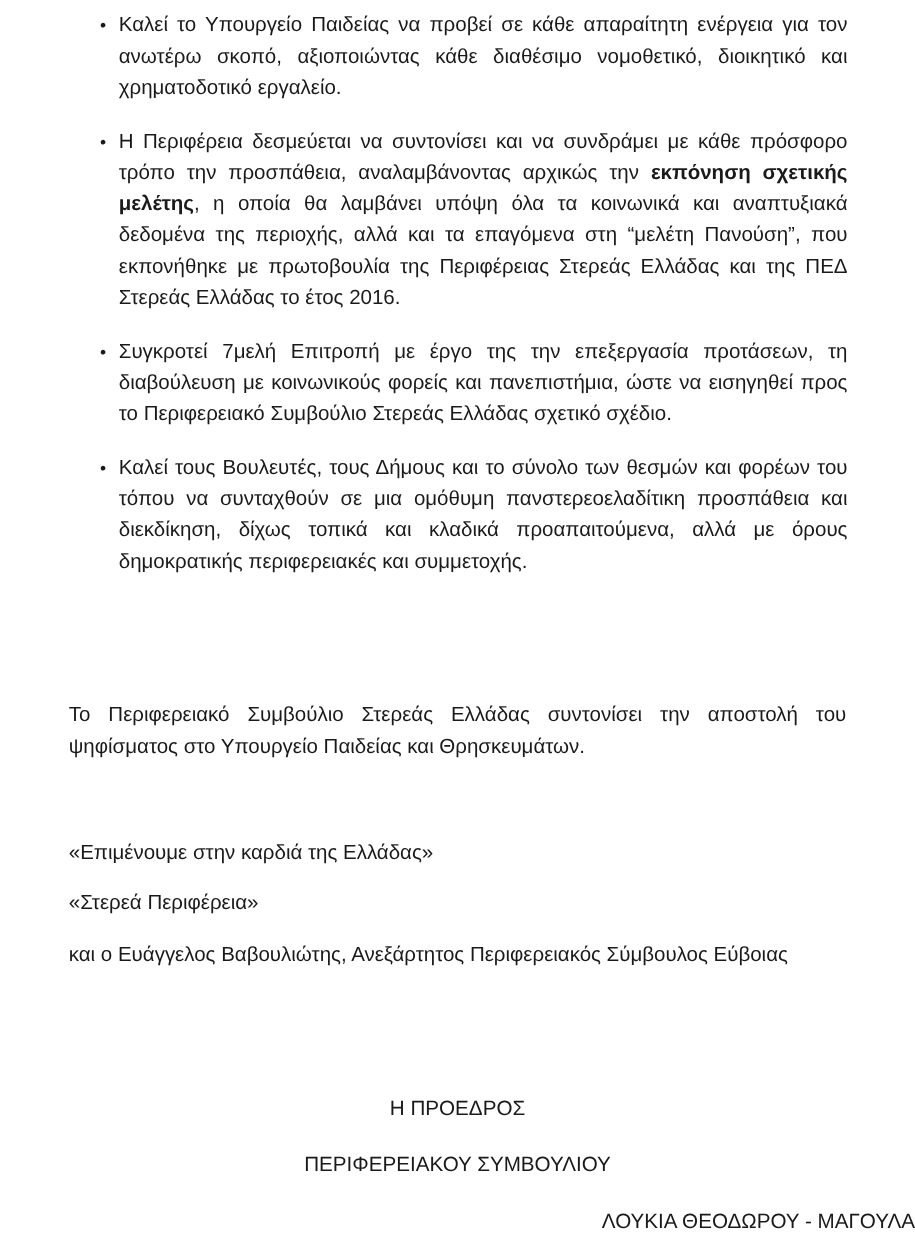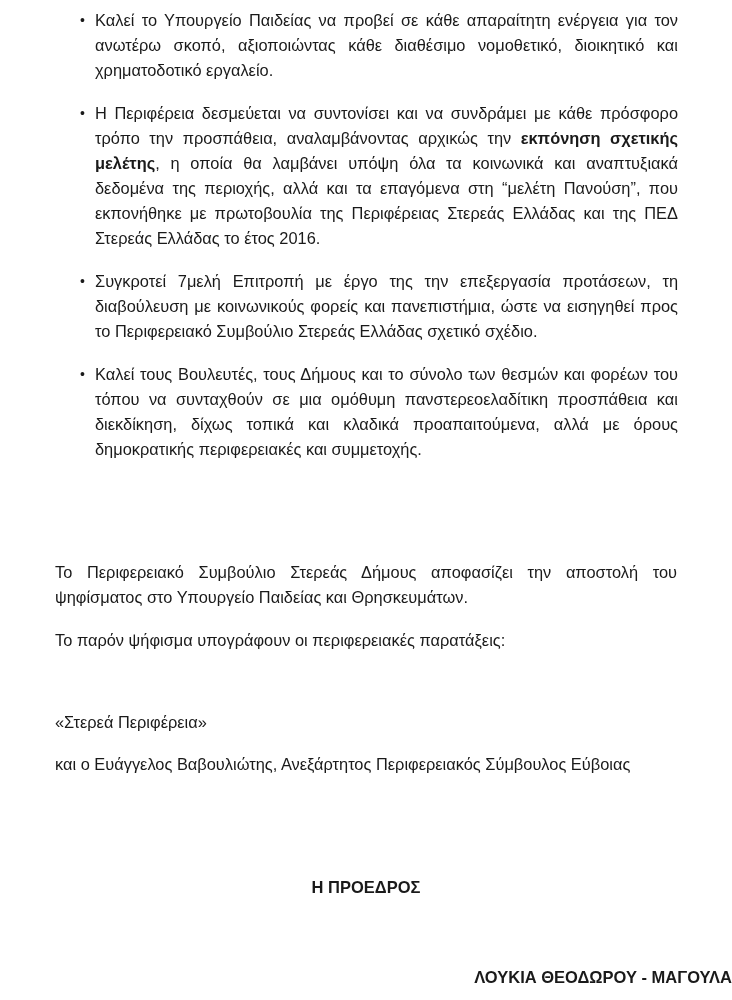--- a/index.html
+++ b/index.html
@@ -7,21 +7,21 @@
     width: 732px; height: 1000px; overflow: hidden; position: relative;
     font-family: "Liberation Sans", sans-serif; color: #1a1a1a;
     font-size: 16.4px;
   }
   .page { position: absolute; left: 0; top: 0; width: 732px; height: 1000px; }
   ul.bullets { list-style: none; margin: 0; padding: 0; position: absolute; left: 0; top: 8px; width: 732px; }
   ul.bullets li { position: relative; margin: 0 0 18px 0; padding-left: 95px; width: 583px; line-height: 25px; text-align: justify; }
   ul.bullets li .bullet { position: absolute; left: 80px; top: 0; width: 10px; font-size: 14px; }
   .b { font-weight: bold; }
   .para { position: absolute; left: 55px; width: 622px; line-height: 25px; text-align: justify; }
-  .sig { position: absolute; left: 0; width: 732px; text-align: center; font-weight: bold; font-size: 16.5px; }
+  .sig { position: absolute; left: 0; width: 732px; text-align: center; font-weight: normal; font-size: 16.5px; }
 </style>
 </head>
 <body>
 
 <div class="page">
 
   <ul class="bullets">
     <li>
       <span class="bullet">•</span>
       <span>Καλεί το Υπουργείο Παιδείας να προβεί σε κάθε απαραίτητη ενέργεια για τον ανωτέρω σκοπό, αξιοποιώντας κάθε διαθέσιμο νομοθετικό, διοικητικό και χρηματοδοτικό εργαλείο.</span>
@@ -33,21 +33,22 @@
     <li>
       <span class="bullet">•</span>
       <span>Συγκροτεί 7μελή Επιτροπή με έργο της την επεξεργασία προτάσεων, τη διαβούλευση με κοινωνικούς φορείς και πανεπιστήμια, ώστε να εισηγηθεί προς το Περιφερειακό Συμβούλιο Στερεάς Ελλάδας σχετικό σχέδιο.</span>
     </li>
     <li>
       <span class="bullet">•</span>
       <span>Καλεί τους Βουλευτές, τους Δήμους και το σύνολο των θεσμών και φορέων του τόπου να συνταχθούν σε μια ομόθυμη πανστερεοελαδίτικη προσπάθεια και διεκδίκηση, δίχως τοπικά και κλαδικά προαπαιτούμενα, αλλά με όρους δημοκρατικής περιφερειακές και συμμετοχής.</span>
     </li>
   </ul>
 
-  <div class="para" style="top:560px;">Το Περιφερειακό Συμβούλιο Στερεάς Δήμους αποφασίζει την αποστολή του ψηφίσματος στο Υπουργείο Παιδείας και Θρησκευμάτων.</div>
-  <div class="para" style="top:628px;">Το παρόν ψήφισμα υπογράφουν οι περιφερειακές παρατάξεις:</div>
+  <div class="para" style="top:560px;">Το Περιφερειακό Συμβούλιο Στερεάς Ελλάδας συντονίσει την αποστολή του ψηφίσματος στο Υπουργείο Παιδείας και Θρησκευμάτων.</div>
+  <div class="para" style="top:670px;">«Επιμένουμε στην καρδιά της Ελλάδας»</div>
   <div class="para" style="top:710px;">«Στερεά Περιφέρεια»</div>
   <div class="para" style="top:752px;">και ο Ευάγγελος Βαβουλιώτης, Ανεξάρτητος Περιφερειακός Σύμβουλος Εύβοιας</div>
 
   <div class="sig" style="top:878px;">Η ΠΡΟΕΔΡΟΣ</div>
+  <div class="sig" style="top:923px;">ΠΕΡΙΦΕΡΕΙΑΚΟΥ ΣΥΜΒΟΥΛΙΟΥ</div>
   <div class="sig" style="top:968px;text-align:right;">ΛΟΥΚΙΑ ΘΕΟΔΩΡΟΥ - ΜΑΓΟΥΛΑ</div>
 
 </div>
 
 </body></html>

